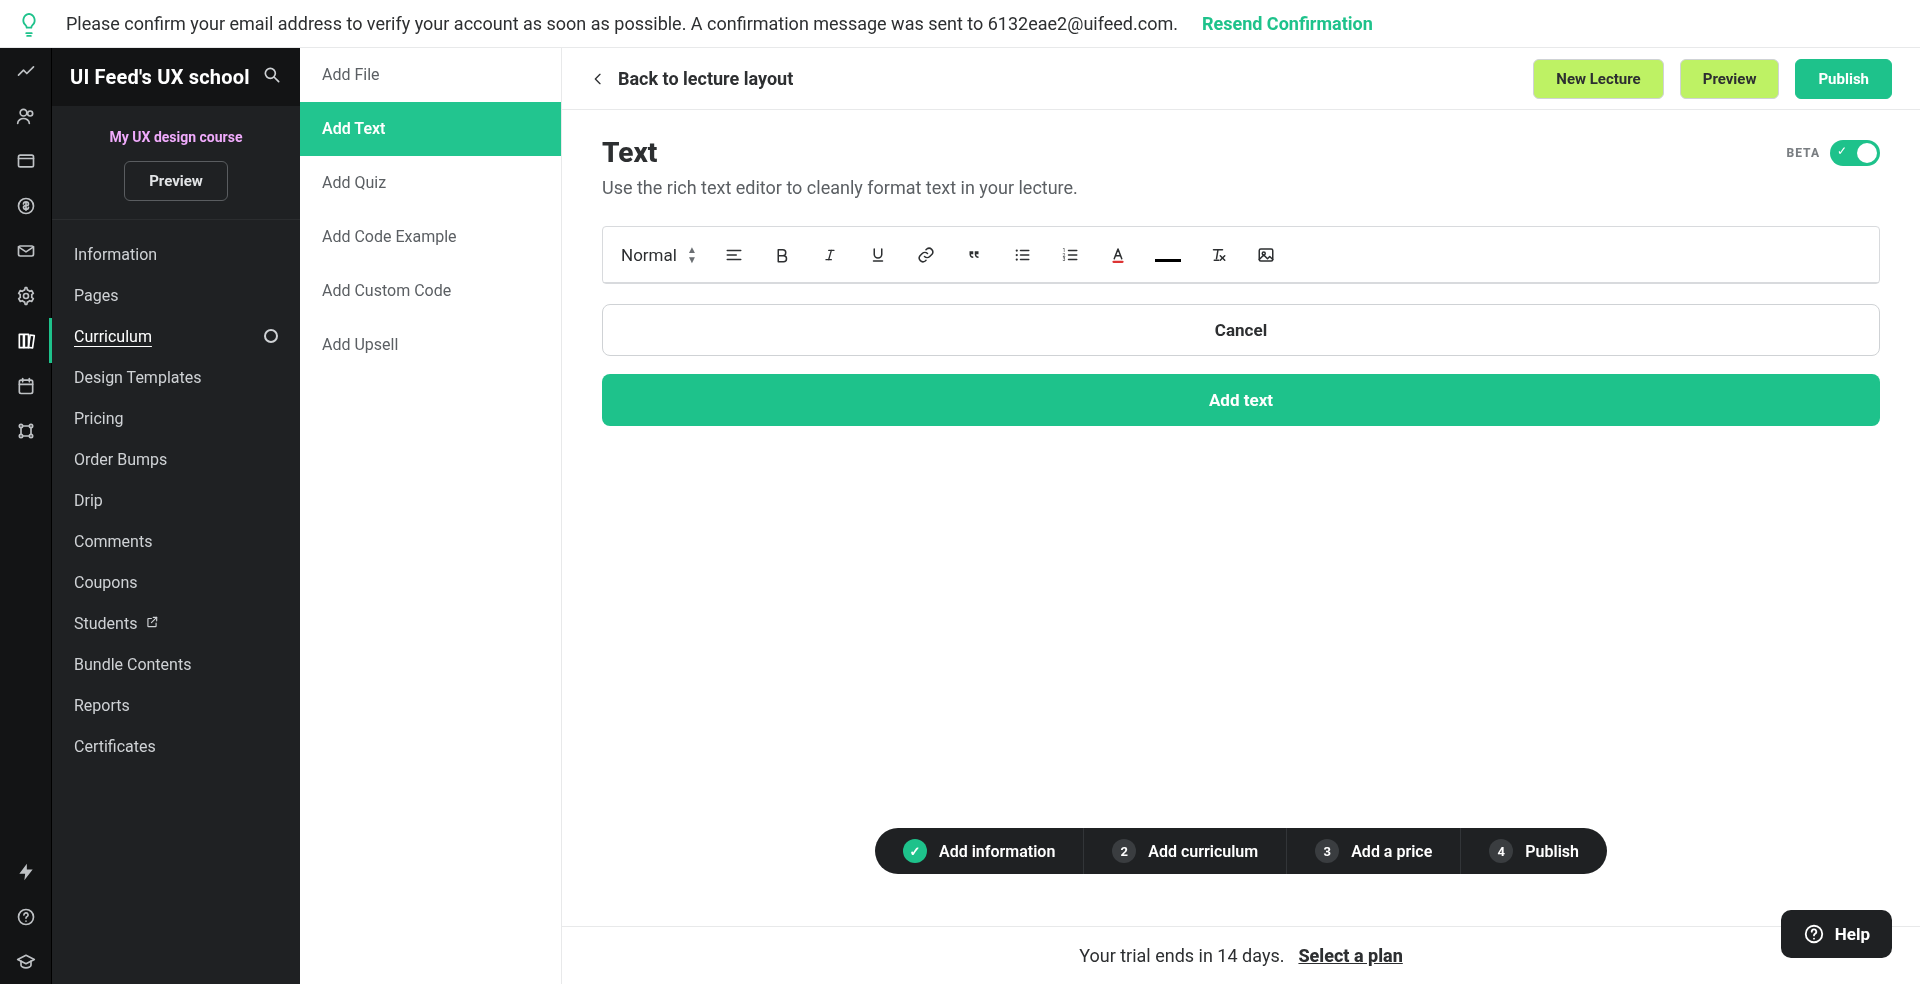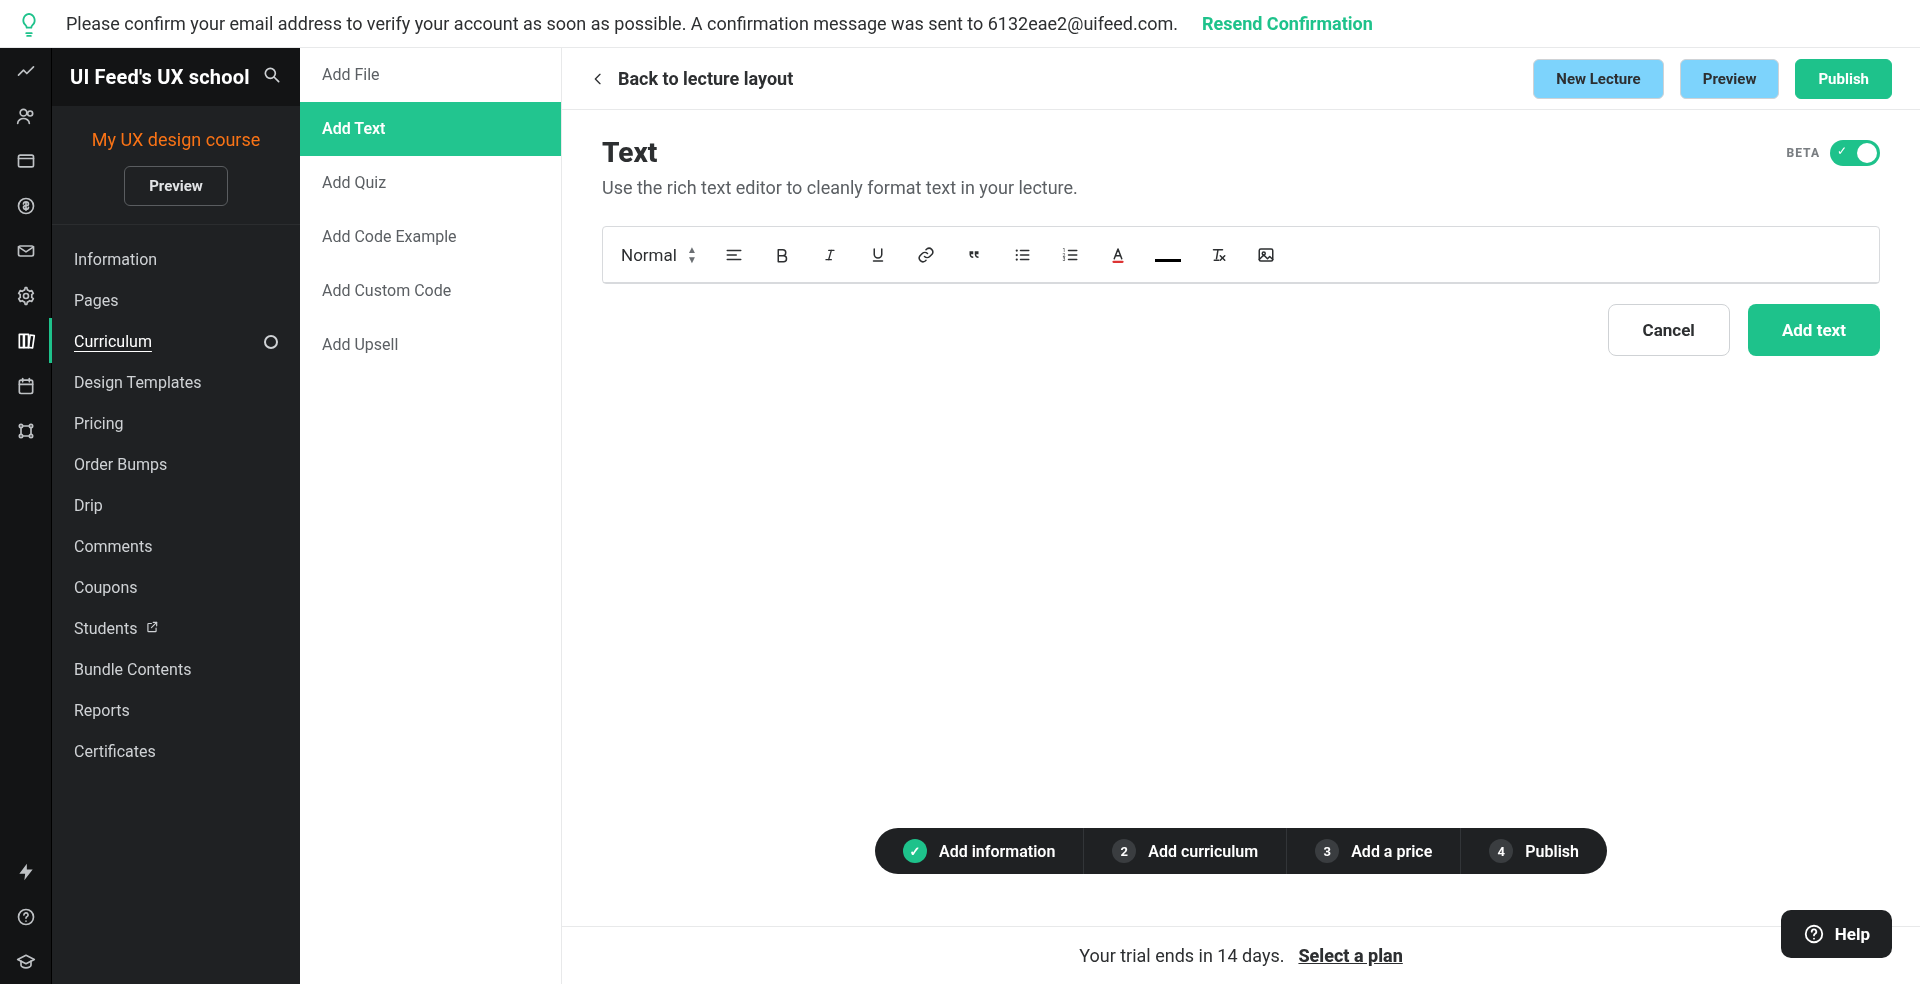--- a/index.html
+++ b/index.html
@@ -20,41 +20,41 @@
   .rail .slot.active::after { content:""; position:absolute; right:0; top:0; bottom:0; width:3px; background:#1ec28b; }
   .rail .spacer { flex:1; }
 
   
   .sidebar { width: 248px; background:#1f2123; color:#cfd2d5; display:flex; flex-direction:column; }
   .brandrow { height:58px; display:flex; align-items:center; padding:0 18px; gap:12px; background:#131415; }
   .brandrow .title { color:#fff; font-weight:700; font-size:20px; letter-spacing:0.2px; flex:1; }
   .brandrow .search { color:#cfd2d5; }
 
   .coursebox { padding:22px 16px 18px; text-align:center; border-bottom:1px solid #2b2d2f; }
-  .coursebox .cname { color:#f97316; font-weight:400; font-size:18px; line-height:1.35; }
+  .coursebox .cname { color:#f0abfc; font-weight:700; font-size:14px; line-height:1.35; }
   .coursebox .prevbtn { margin-top:14px; display:inline-block; padding:10px 24px; border:1px solid #5a5d60; border-radius:6px; color:#e2e4e6; font-weight:700; font-size:15px; background:transparent; }
 
   .navlist { padding:14px 0 8px; }
   .navitem { padding:11px 22px; font-size:16px; color:#cfd2d5; display:flex; align-items:center; justify-content:space-between; cursor:pointer; }
   .navitem.active { color:#fff; }
   .navitem.active .lbl { text-decoration: underline; text-underline-offset: 4px; }
   .navitem .dot { width:14px; height:14px; border:2px solid #cfd2d5; border-radius:50%; }
   .navitem .ext { margin-left:8px; }
 
   
   .typecol { width:262px; border-right:1px solid #e8e9ea; background:#fff; }
   .typeitem { height:54px; display:flex; align-items:center; padding:0 22px; font-size:16px; color:#5b5f63; border-bottom:1px solid transparent; cursor:pointer; }
   .typeitem.active { background:#22c58f; color:#fff; font-weight:600; }
 
   
   .main { flex:1; position:relative; display:flex; flex-direction:column; background:#fff; }
   .toolbar { height:62px; display:flex; align-items:center; padding:0 28px; border-bottom:1px solid #e8e9ea; gap:16px; }
   .toolbar .backwrap { display:flex; align-items:center; gap:12px; font-weight:700; font-size:18px; color:#2d2f31; cursor:pointer; }
   .toolbar .grow { flex:1; }
-  .btn { height:40px; padding:0 22px; border-radius:6px; font-weight:700; font-size:15px; display:inline-flex; align-items:center; justify-content:center; cursor:pointer; border:1px solid #cfd2d5; background:#7dd3fc; color:#2d2f31; }
+  .btn { height:40px; padding:0 22px; border-radius:6px; font-weight:700; font-size:15px; display:inline-flex; align-items:center; justify-content:center; cursor:pointer; border:1px solid #cfd2d5; background:#bef264; color:#2d2f31; }
   .btn.primary { background:#1ec28b; border-color:#1ec28b; color:#fff; }
 
   .content { padding:26px 40px 6px 40px; flex:1; overflow:auto; }
   .secheader { display:flex; align-items:flex-start; }
   .secheader .left { flex:1; }
   .secheader h1 { font-size:28px; font-weight:800; margin-bottom:8px; }
   .secheader p  { font-size:18px; color:#5b5f63; }
   .betawrap { display:flex; align-items:center; gap:10px; padding-top:4px; }
   .betatag { font-size:12px; font-weight:800; letter-spacing:1px; color:#7a7e82; }
   .toggle { width:50px; height:26px; border-radius:13px; background:#1ec28b; position:relative; }
@@ -62,21 +62,21 @@
   .toggle .chk { position:absolute; left:7px; top:4px; color:#fff; font-size:12px; }
 
   .editor { margin-top:28px; border:1px solid #d8dadd; border-radius:4px; }
   .edtoolbar { height:56px; border-bottom:1px solid #d8dadd; display:flex; align-items:center; padding:0 18px; gap:26px; }
   .fmtselect { display:flex; align-items:center; gap:10px; font-size:17px; color:#2d2f31; }
   .fmtselect .caret { font-size:10px; line-height:1; display:flex; flex-direction:column; gap:1px; color:#6b6f73;}
   .tbicon { width:22px; height:22px; display:flex; align-items:center; justify-content:center; color:#2d2f31; }
   .edbody { min-height:228px; padding:20px 22px; font-size:18px; color:#2d2f31; position:relative; }
   .cursor { display:inline-block; width:1px; height:22px; background:#2d2f31; vertical-align:-3px; margin-left:1px; }
 
-  .actions { display:flex; justify-content:flex-end; gap:18px; margin-top:20px; margin-bottom:24px; }
+  .actions { display:flex; justify-content:flex-end; gap:18px; margin-top:20px; margin-bottom:24px;flex-direction:column; }
   .bigbtn { height:52px; padding:0 34px; border-radius:8px; font-weight:700; font-size:17px; display:inline-flex; align-items:center; justify-content:center; cursor:pointer; }
   .bigbtn.outline { border:1px solid #cfd2d5; background:#fff; color:#2d2f31; }
   .bigbtn.primary { background:#1ec28b; color:#fff; border:none; }
 
   
   .stepper { position:absolute; left:0; right:0; bottom:110px; display:flex; justify-content:center; pointer-events:none; }
   .steps { display:flex; background:#1f2123; border-radius:24px; overflow:hidden; height:46px; align-items:stretch; pointer-events:auto; }
   .step { display:flex; align-items:center; gap:12px; padding:0 28px; color:#fff; font-size:16px; font-weight:600; border-right:1px solid #323538; cursor:pointer; }
   .step:last-child { border-right:none; }
   .step .num { width:24px; height:24px; border-radius:50%; background:#3a3d40; color:#fff; display:flex; align-items:center; justify-content:center; font-size:13px; font-weight:700; }

